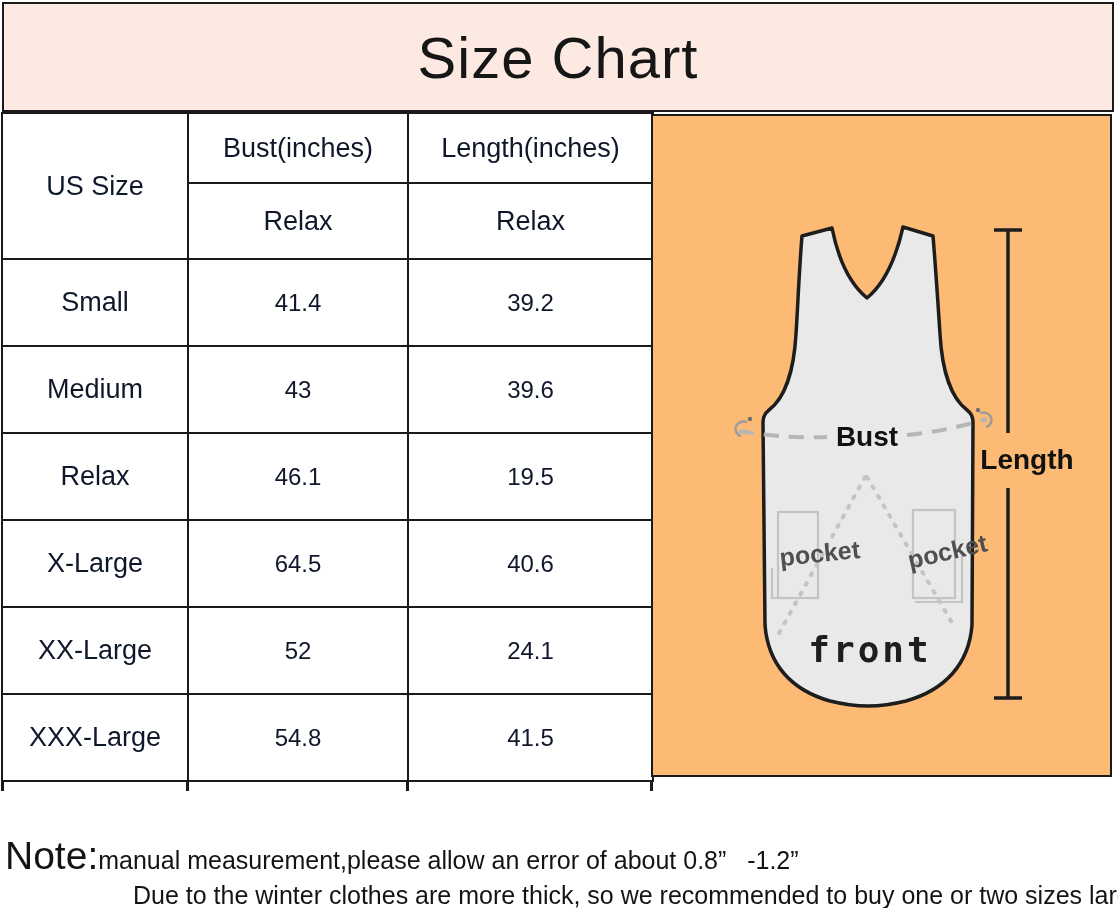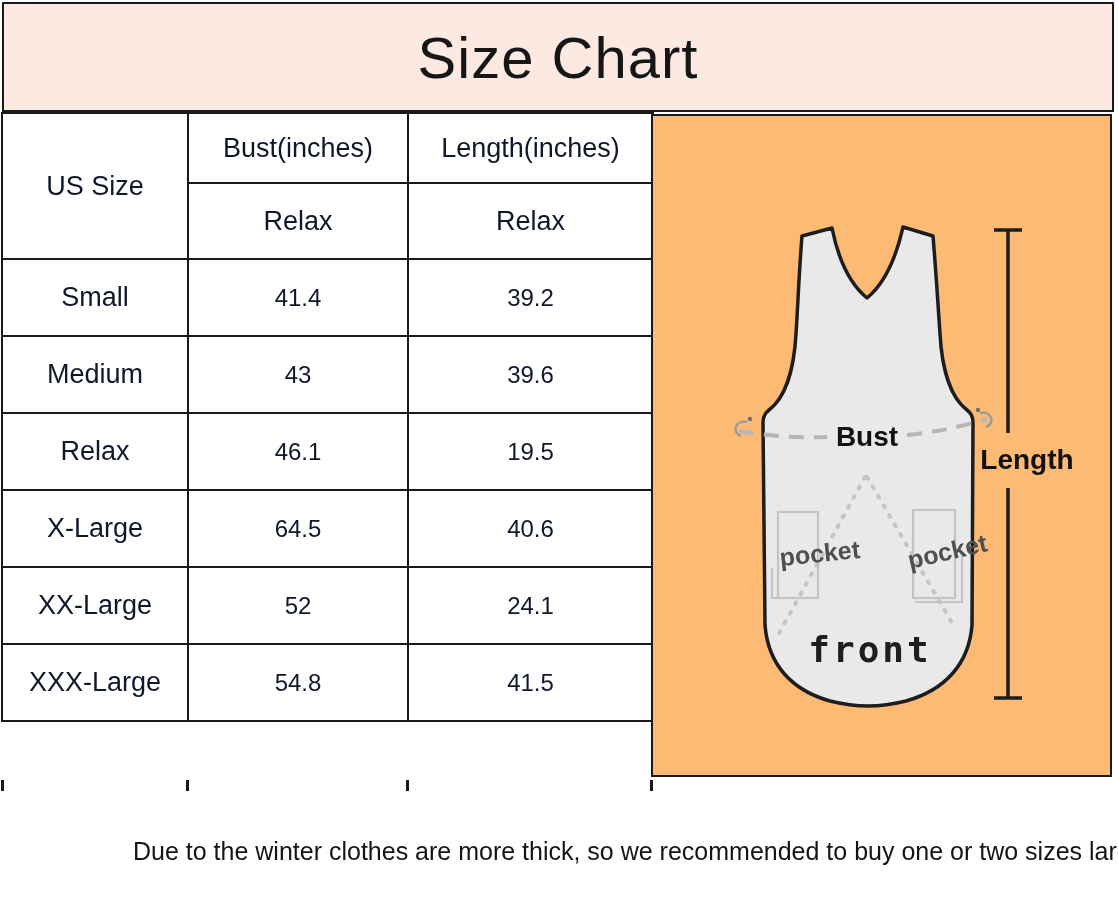--- a/index.html
+++ b/index.html
@@ -18,21 +18,21 @@
   .size-table{
     position:absolute;left:1px;top:112px;border-collapse:collapse;table-layout:fixed;
   }
   .size-table th,.size-table td{
     border:2px solid #1a1a1a;text-align:center;vertical-align:middle;
     font-weight:400;padding:0;color:#0f172a;
   }
   .size-table th{font-size:27px;}
   .row-group{height:70px;}
   .row-sub{height:76px;padding-left:21px;}
-  .size-table tbody tr{height:77px;}
+  .size-table tbody tr{height:87px;}
   td.size-name{font-size:27px;}
   td.num{font-size:24px;}
   
   .stub{position:absolute;top:780px;height:11px;width:3px;background:#1a1a1a;}
   
   .panel{
     position:absolute;left:651px;top:114px;width:457px;height:659px;
     border:2px solid #1a1a1a;background:#fdba74;
   }
   .panel svg{display:block;}
@@ -163,16 +163,19 @@
 
       <text class="svg-bold-label" x="214" y="330" text-anchor="middle">Bust</text>
       <text class="svg-bold-label" x="374" y="353" text-anchor="middle">Length</text>
       <text class="svg-pocket-label" x="167" y="446" text-anchor="middle" transform="rotate(-6 167 440)">pocket</text>
       <text class="svg-pocket-label" x="295" y="444" text-anchor="middle" transform="rotate(-13 295 438)">pocket</text>
       <text class="svg-front-label" x="217" y="546" text-anchor="middle">front</text>
     </svg>
   </div>
 
   <div class="note">
+    <div class="note-line1">
+      <span class="note-label">Note:</span><span class="note-text1">manual measurement,please allow an error of about 0.8”   -1.2”</span>
+    </div>
     <div class="note-line2">Due to the winter clothes are more thick, so we recommended to buy one or two sizes larger</div>
   </div>
 
 </div>
 
 </body></html>

